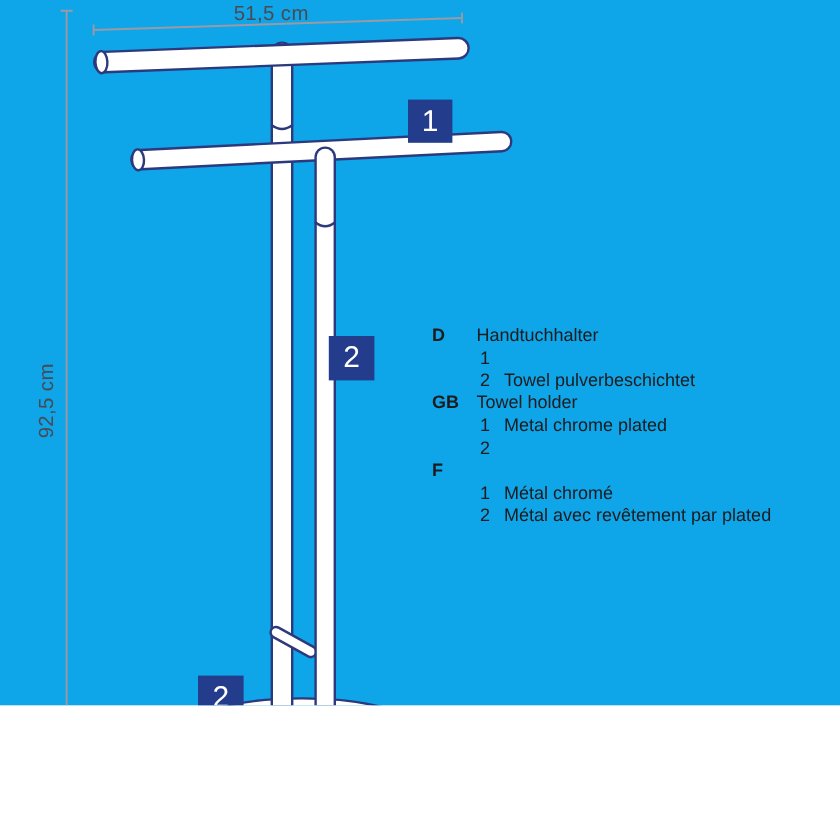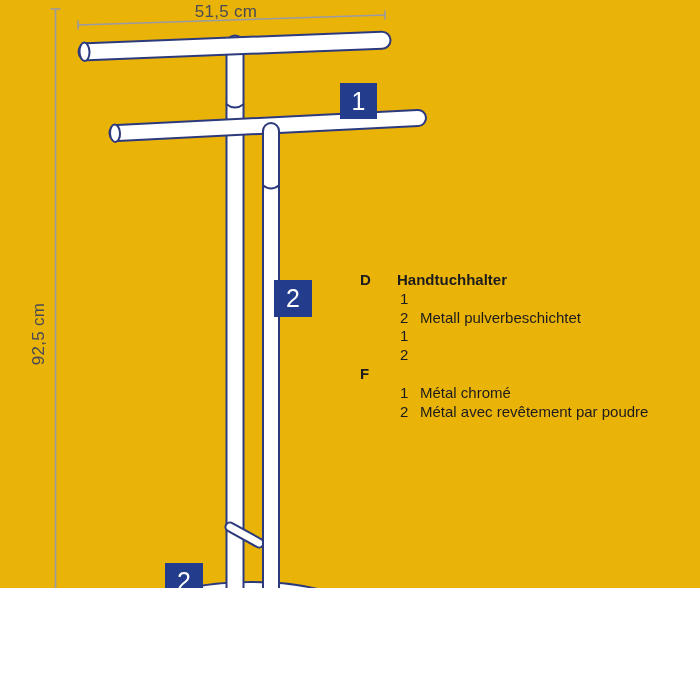--- a/index.html
+++ b/index.html
@@ -1,17 +1,17 @@
 <!DOCTYPE html>
 <html><head>
 <meta charset="utf-8">
 <style>
   html,body{margin:0;padding:0;background:#ffffff;}
   .canvas{
-    position:relative;width:700px;height:588px;background:#eab308;
+    position:relative;width:700px;height:588px;background:#0ea5e9;
     font-family:"Liberation Sans",sans-serif;overflow:hidden;
   }
   .canvas svg{position:absolute;left:0;top:0;}
   
   .dim-label{
     position:absolute;color:#4a4a55;font-size:17px;letter-spacing:.3px;
     text-align:center;
   }
   .dim-width{left:160px;top:2px;width:132px;}
   .dim-height{left:-1px;top:324px;width:80px;transform:rotate(-90deg);}
@@ -25,21 +25,21 @@
   .marker-1{left:340px;top:83px;width:37px;height:36px;}
   .marker-2-pole{left:274px;top:280px;width:38px;height:37px;}
   .marker-2-base{left:165px;top:563px;width:38px;height:37px;}
   
   .legend{
     position:absolute;left:360px;top:271px;color:#1c1c1e;
     font-size:15px;line-height:18.8px;white-space:nowrap;
   }
   .lg-row{display:flex;}
   .lg-code{font-weight:700;width:37px;flex:none;}
-  .lg-title{font-weight:700;}
+  .lg-title{font-weight:400;}
   .lg-num{flex:none;width:20px;margin-left:40px;}
 </style>
 </head>
 <body>
 
 <div class="canvas">
 
   <svg width="700" height="700" viewBox="0 0 700 700">
 
     <g stroke="#9a9aa4" stroke-width="1.6" fill="none">
@@ -103,36 +103,41 @@
 
     <div class="lg-row">
       <span class="lg-code">D</span>
       <span class="lg-title">Handtuchhalter</span>
     </div>
     <div class="lg-row">
       <span class="lg-num">1</span>
     </div>
     <div class="lg-row">
       <span class="lg-num">2</span>
-      <span class="lg-text">Metall pulverbeschichtet</span>
+      <span class="lg-text">Towel pulverbeschichtet</span>
     </div>
 
     <div class="lg-row">
+      <span class="lg-code">GB</span>
+      <span class="lg-title">Towel holder</span>
+    </div>
+    <div class="lg-row">
       <span class="lg-num">1</span>
+      <span class="lg-text">Metal chrome plated</span>
     </div>
     <div class="lg-row">
       <span class="lg-num">2</span>
     </div>
 
     <div class="lg-row">
       <span class="lg-code">F</span>
     </div>
     <div class="lg-row">
       <span class="lg-num">1</span>
       <span class="lg-text">Métal chromé</span>
     </div>
     <div class="lg-row">
       <span class="lg-num">2</span>
-      <span class="lg-text">Métal avec revêtement par poudre</span>
+      <span class="lg-text">Métal avec revêtement par plated</span>
     </div>
   </div>
 
 </div>
 
 </body></html>

